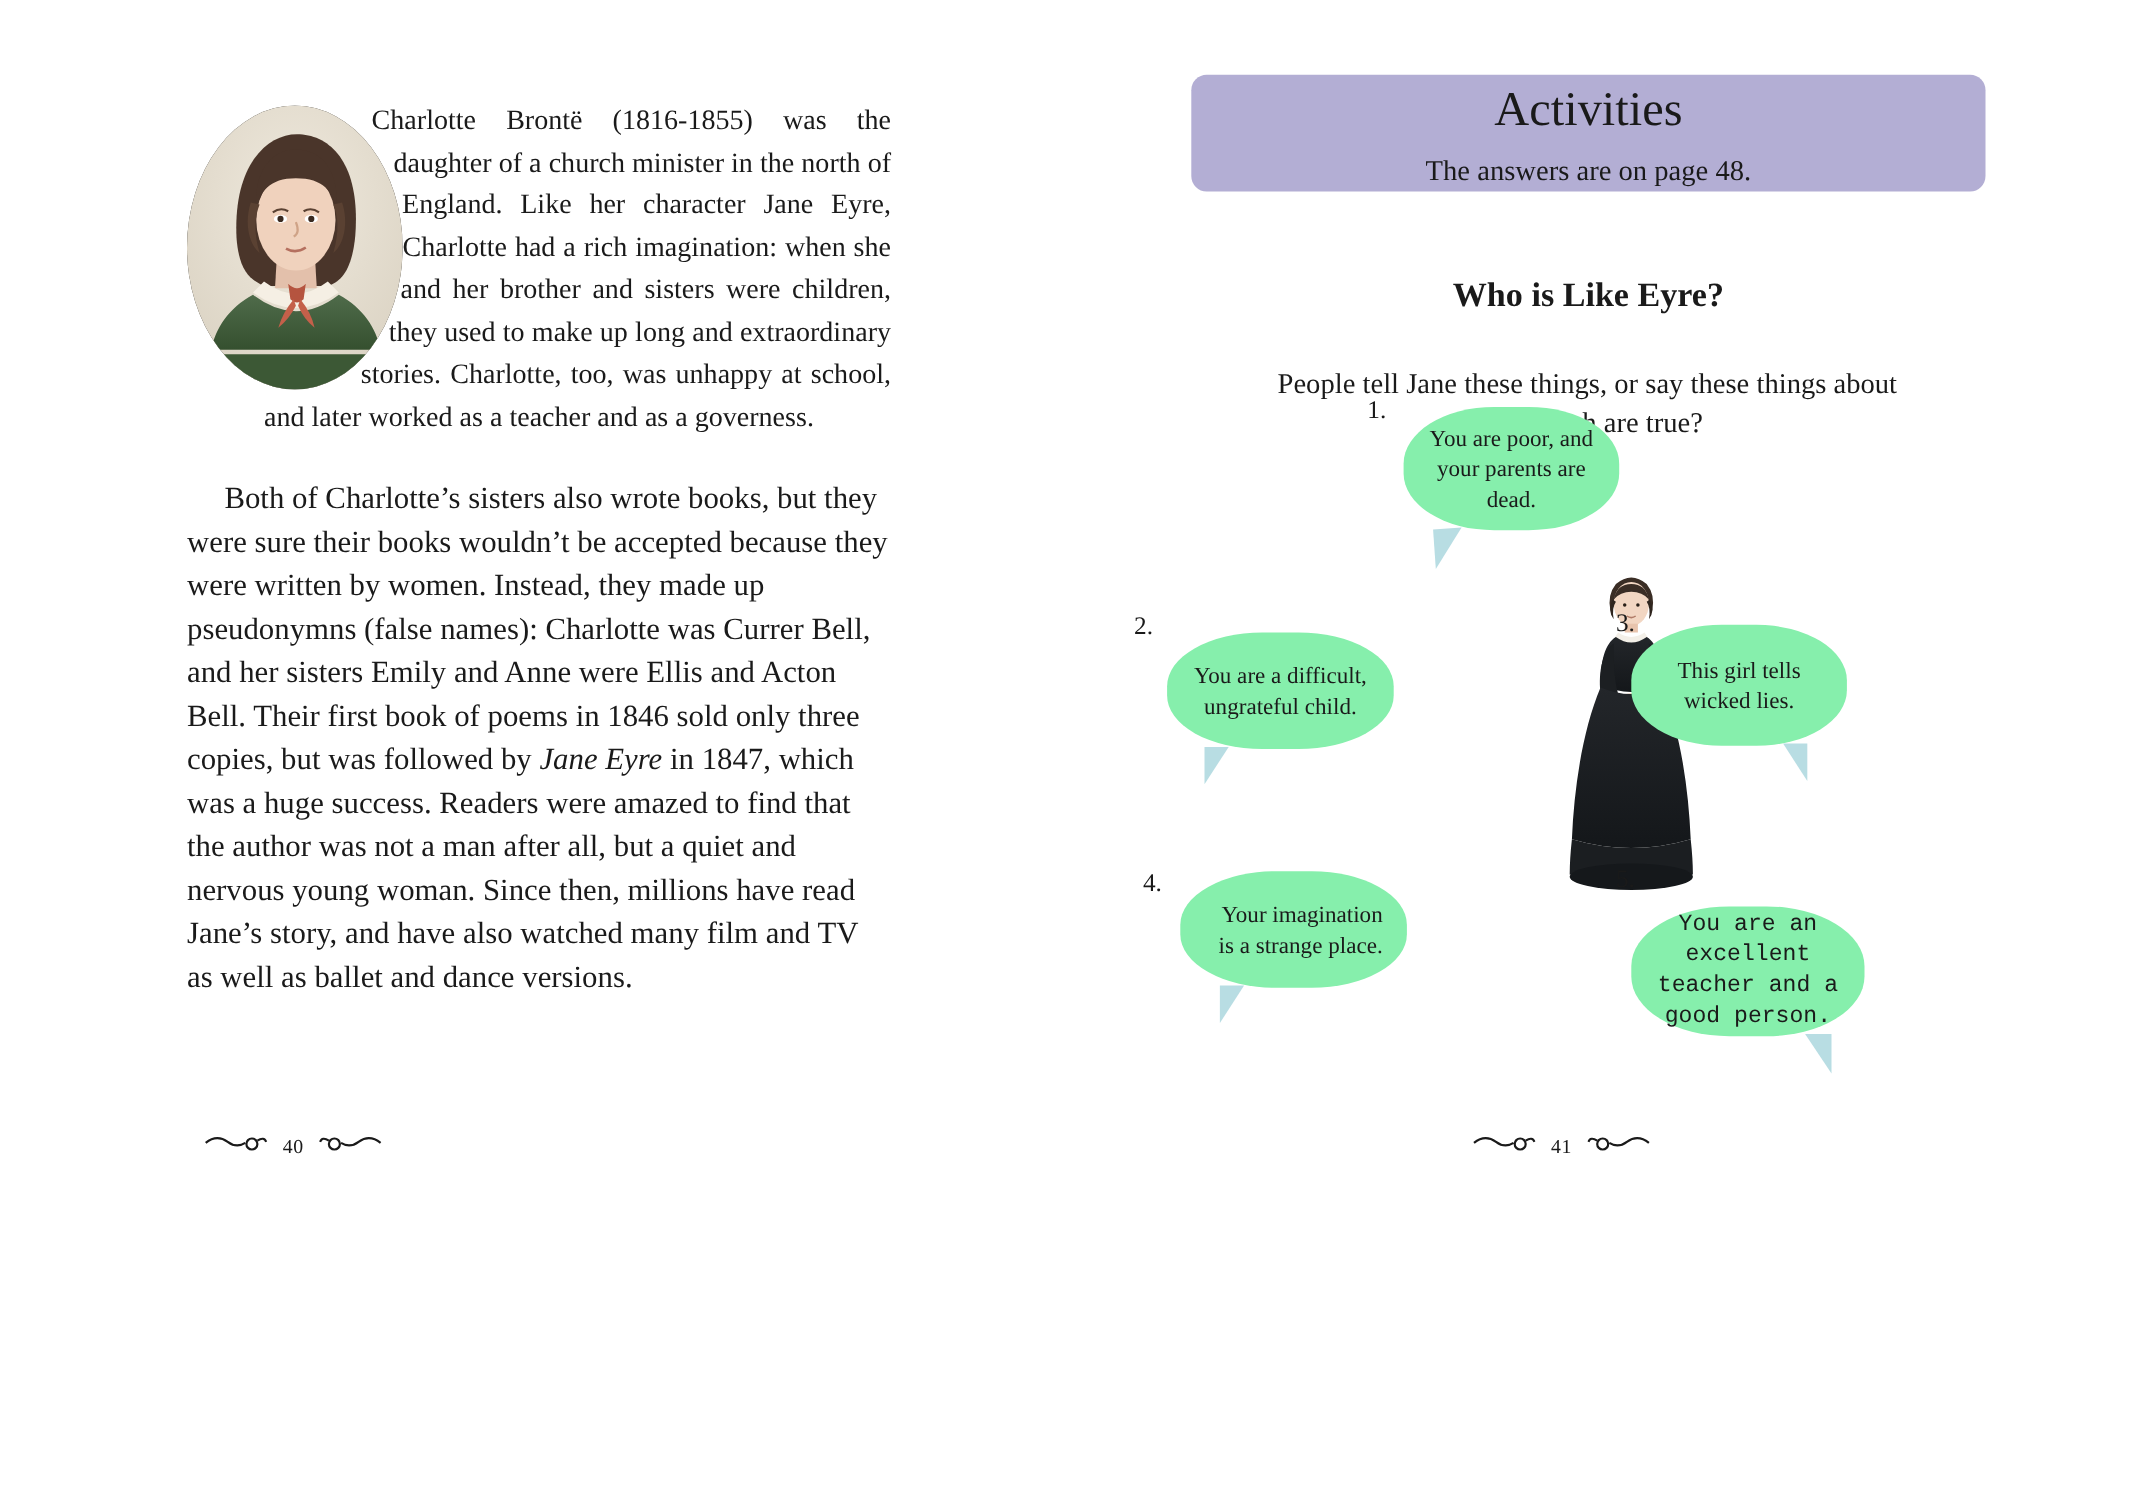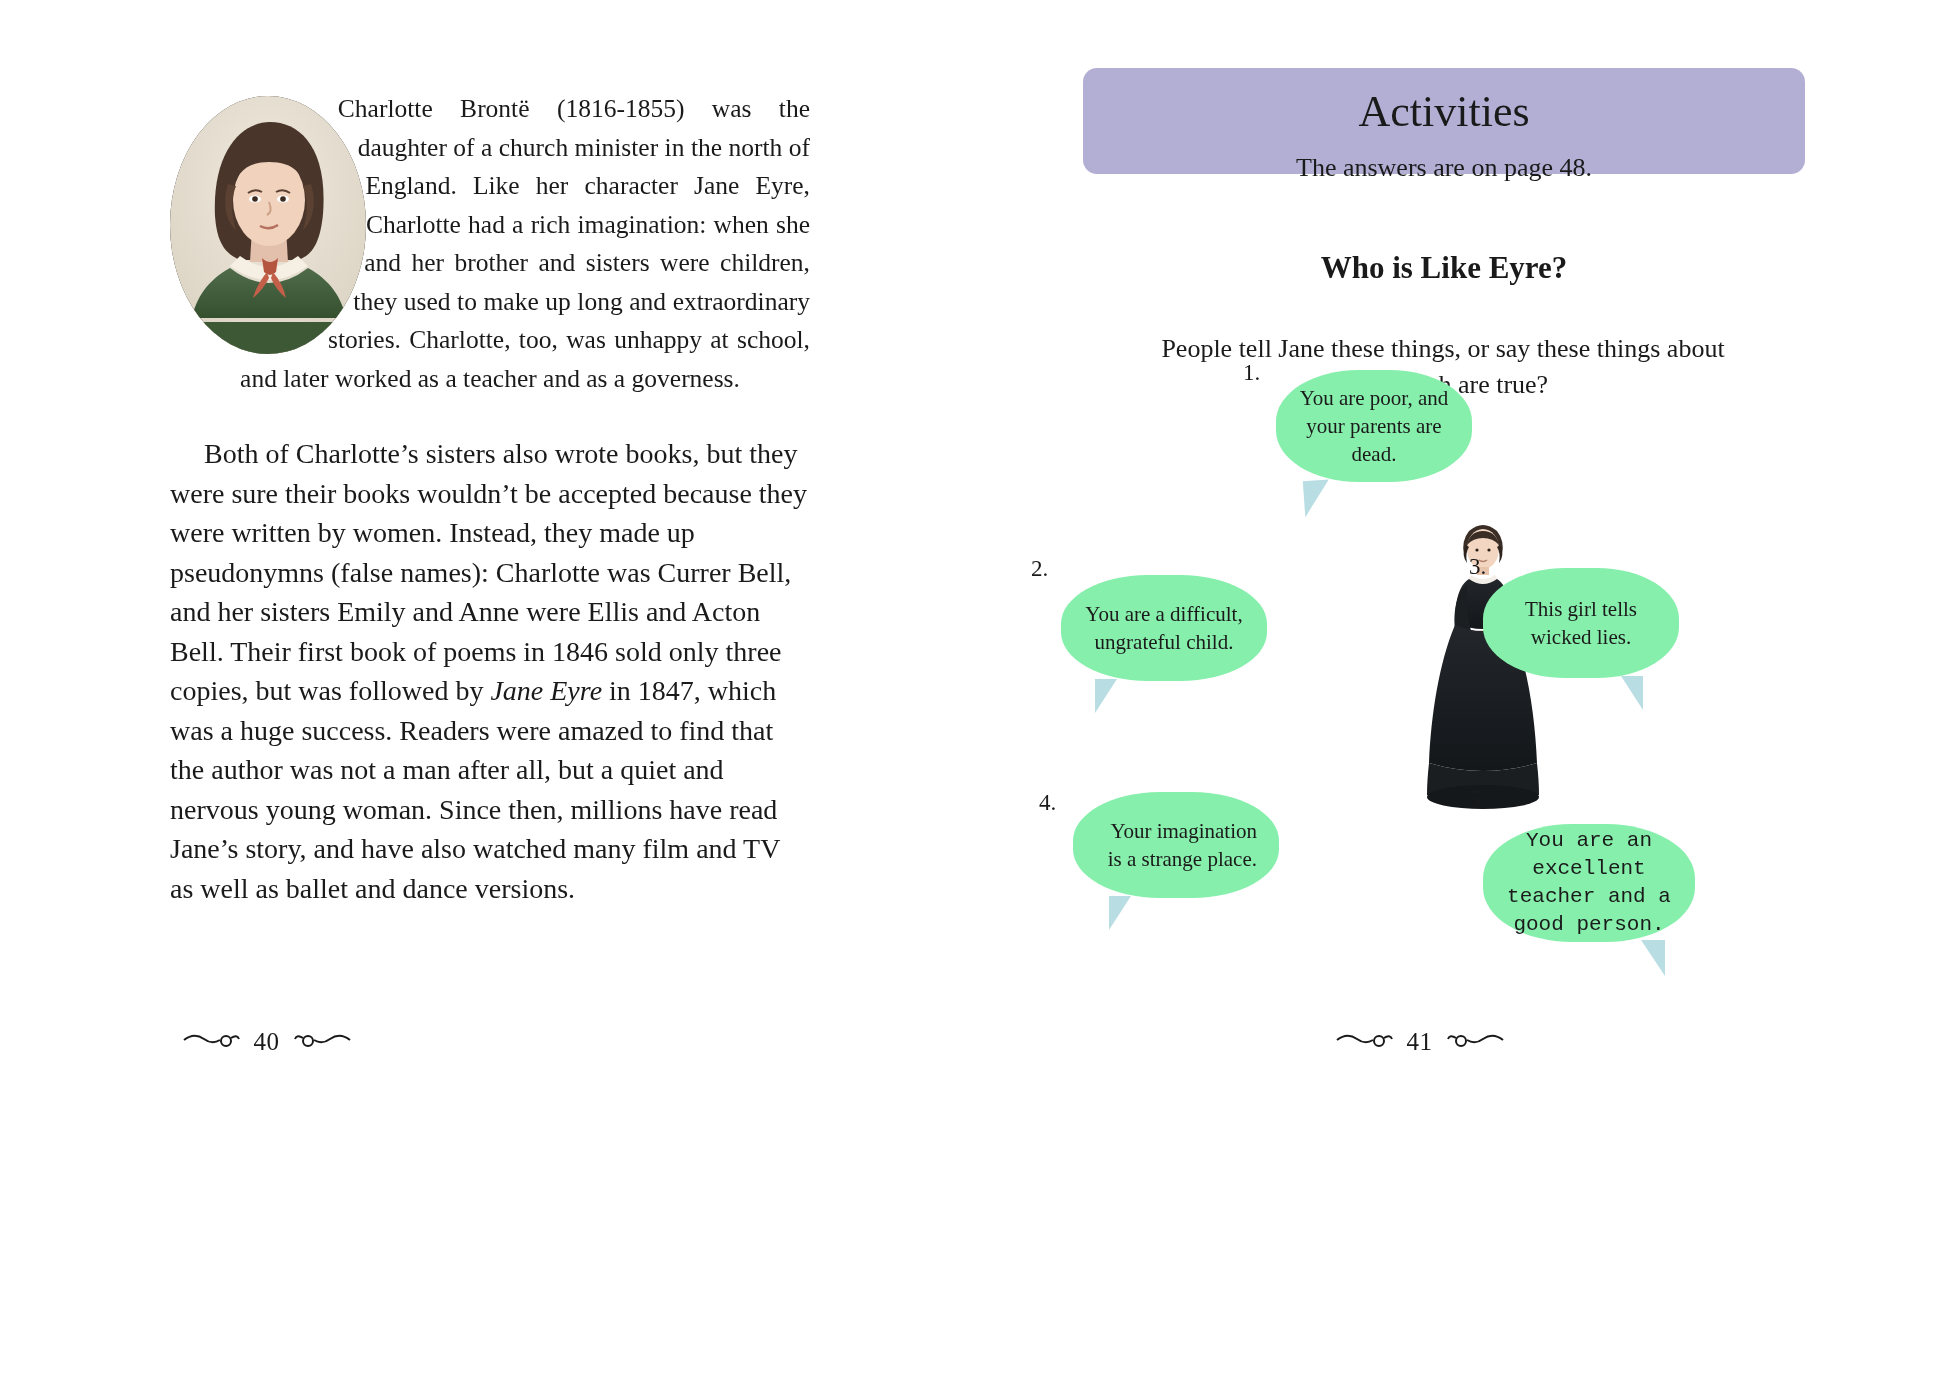--- a/index.html
+++ b/index.html
@@ -79,21 +79,21 @@
     height: 106px;
     background: #b3aed4;
     border-radius: 14px;
     text-align: center;
     padding-top: 4px;
     box-sizing: border-box;
   }
   .activities-title {
     font-size: 44px;
     line-height: 56px;
-    margin: 12px;
+    margin: 0;
     font-weight: normal;
   }
   .activities-sub {
     font-size: 26px;
     line-height: 32px;
     margin: 12px;
   }
   .quiz-title {
     position: absolute;
     left: 0;
@@ -204,21 +204,21 @@
     text-align: center;
     font-size: 25px;
     display: flex;
     align-items: center;
     justify-content: center;
     gap: 14px;
   }
   .folio-left { left: -220px; }
   .folio-right { left: -40px; }
   .orn { display: block; }
-  .folio-num { font-size: 25px; letter-spacing: 0.5px; }
+  .folio-num { font-size: 18px; letter-spacing: 0.5px; }
 </style>
 </head>
 <body>
 
 <div class="spread">
 
   <div class="page">
     <div class="left-inner">
 
 

